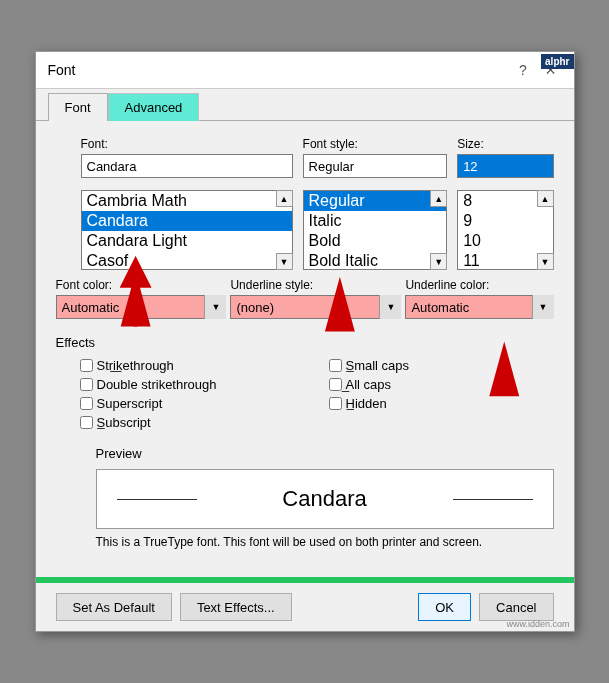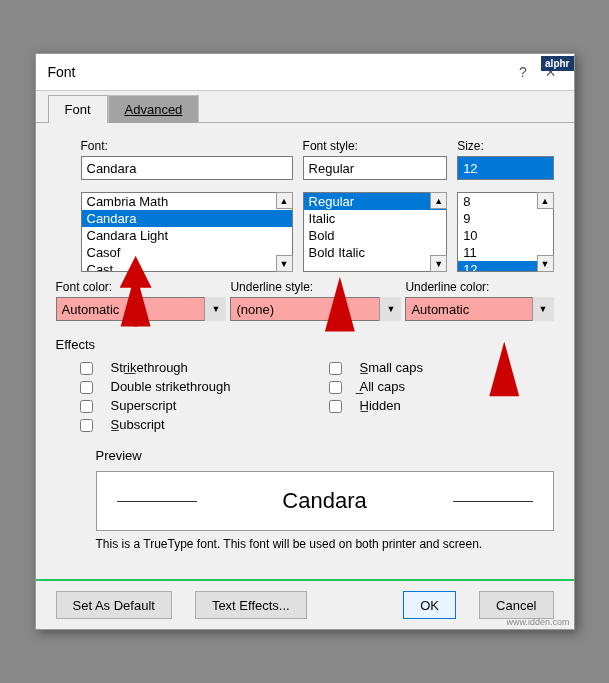--- a/index.html
+++ b/index.html
@@ -66,23 +66,22 @@
       margin-bottom: -1px;
       font-size: 13px;
       color: #000;
     }
     .tab.active {
       background: #f0f0f0;
       border-color: #adadad;
       border-bottom-color: #f0f0f0;
     }
     .tab:not(.active) {
-      background: #a3a3a3;
+      background: #5eead4;
       border-color: #c0c0c0;
-      text-decoration: underline;
     }
 
     .content {
       padding: 16px 20px;
       background: #f0f0f0;
     }
 
     .row-3col {
       display: flex;
       gap: 10px;
@@ -107,21 +106,21 @@
     }
     .listbox-container {
       position: relative;
     }
     .listbox {
       width: 100%;
       height: 80px;
       border: 1px solid #7a7a7a;
       background: #fff;
       overflow: hidden;
-      font-size: 13px;
+      font-size: 16px;
       margin-top: 12px;
     }
     .listbox-item {
       padding: 1px 5px;
       cursor: pointer;
       white-space: nowrap;
       overflow: hidden;
       text-overflow: ellipsis;
     }
     .listbox-item.selected {
@@ -194,22 +193,22 @@
       margin-bottom: 16px;
     }
     .effects-col {
       flex: 1;
       display: flex;
       flex-direction: column;
       gap: 4px;
     }
     .checkbox-row {
       display: flex;
-      align-items: flex-end;
-      gap: 18px;
+      align-items: center;
+      gap: 4px;
       font-size: 13px;
       padding-left: 24px;
     }
     .checkbox-row input[type=checkbox] {
       width: 13px;
       height: 13px;
       cursor: pointer;
     }
     .checkbox-label { color: #000; }
 
@@ -244,25 +243,25 @@
       width: 80px;
       height: 1px;
       background: #333;
     }
     .preview-caption {
       font-size: 12px;
       color: #000;
     }
 
     .dialog-footer {
-      border-top: 2px solid #22c55e;
+      border-top: 6px solid #22c55e;
       padding: 10px 20px;
       display: flex;
       align-items: flex-end;
-      gap: 23px;
+      gap: 8px;
       background: #f0f0f0;
     }
     .footer-btn {
       height: 28px;
       padding: 0 16px;
       font-size: 13px;
       cursor: pointer;
       border: 1px solid #adadad;
       background: #e0e0e0;
     }

